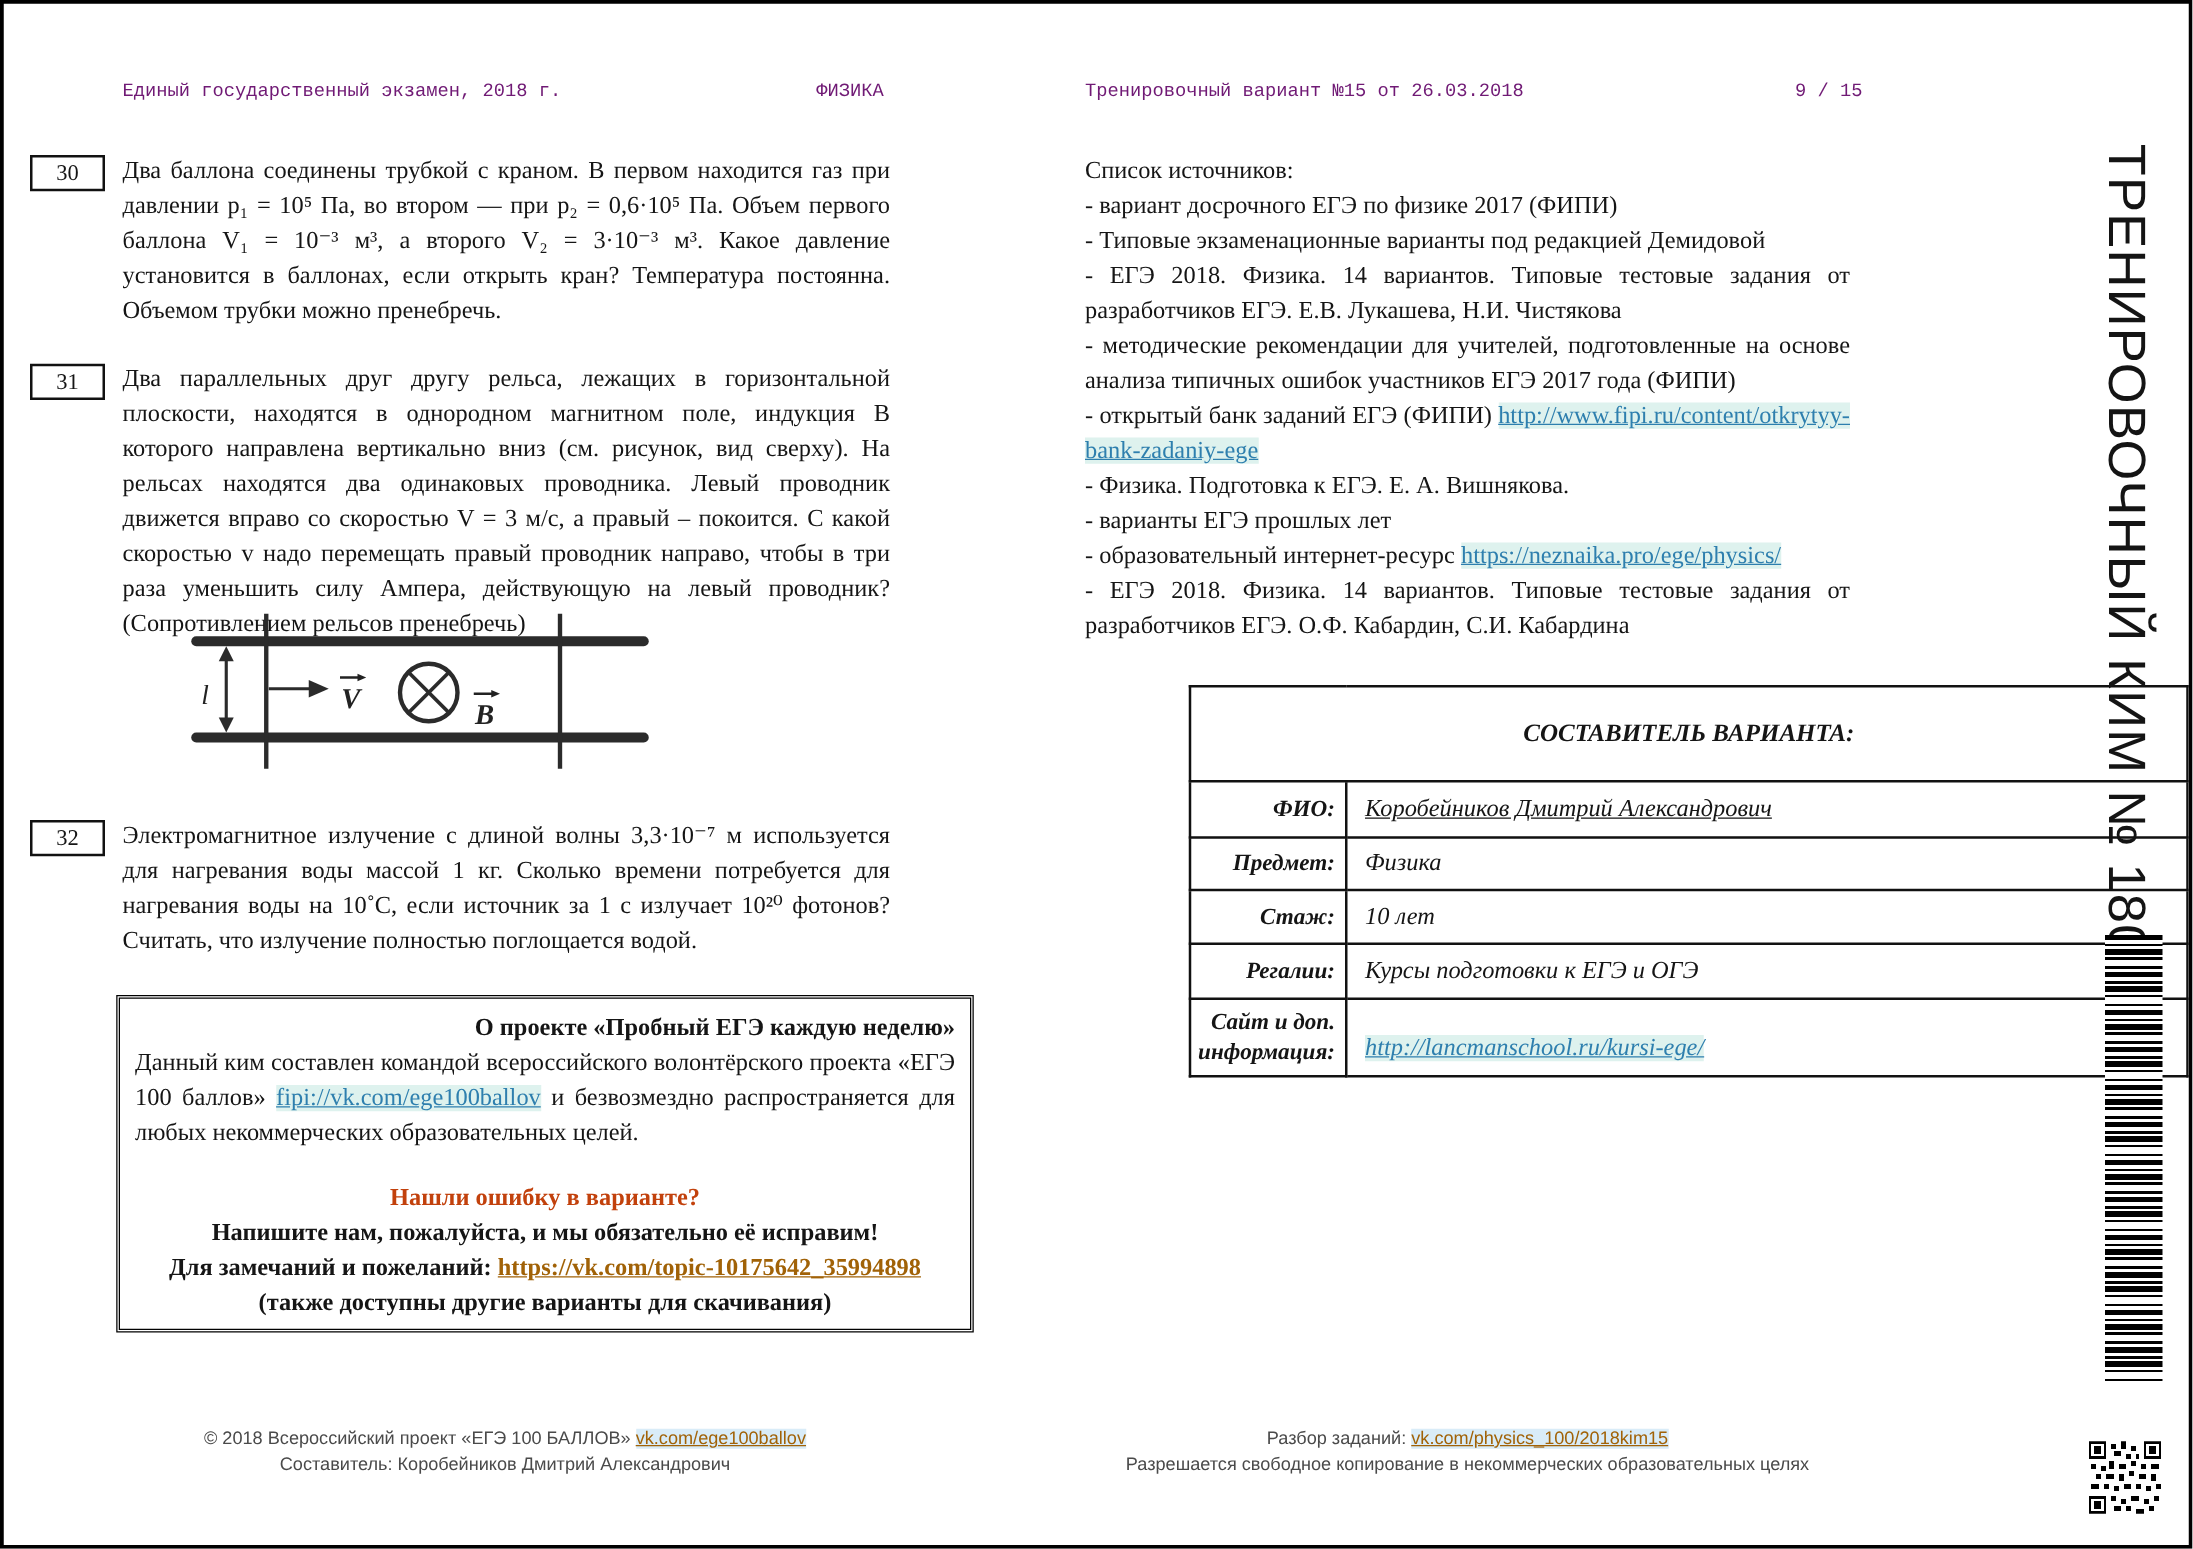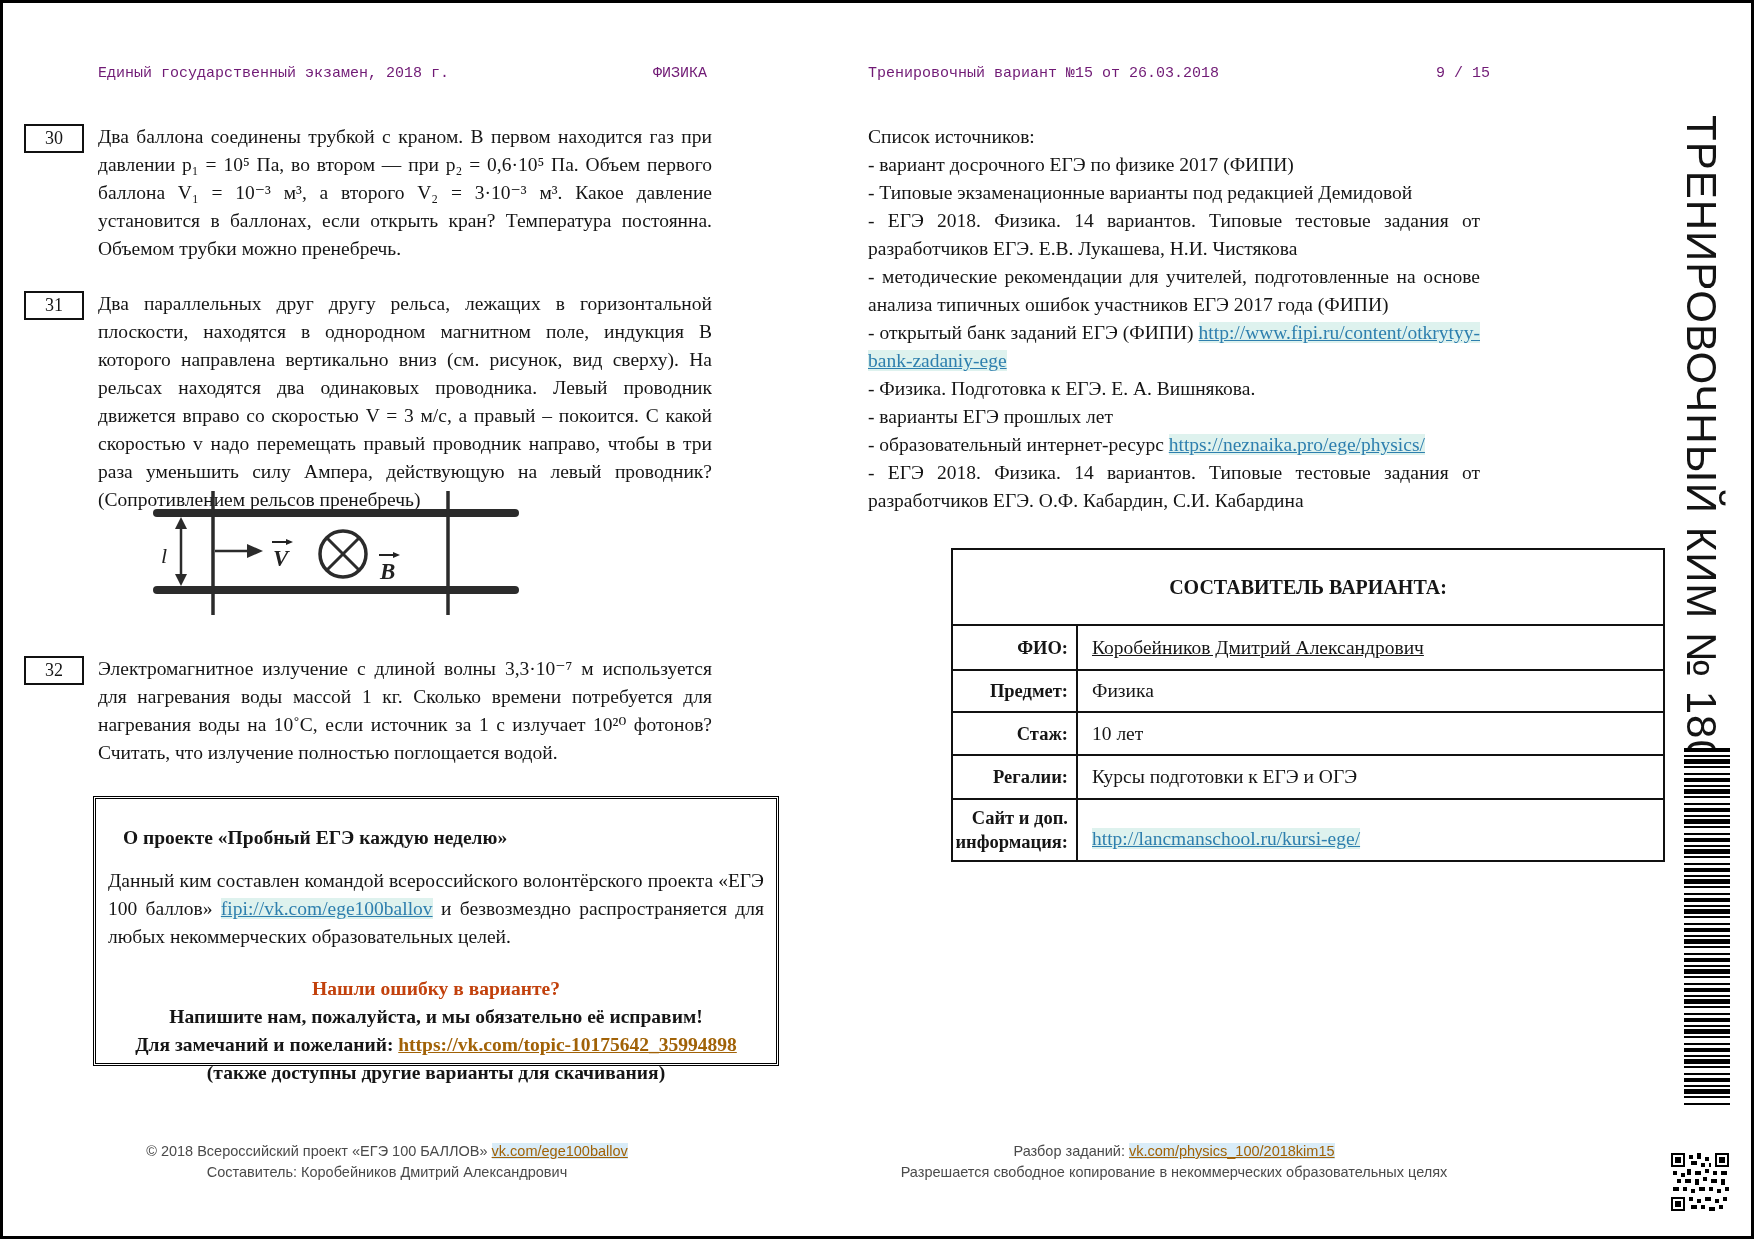--- a/index.html
+++ b/index.html
@@ -23,32 +23,32 @@
   .hl{background:#def2ee;color:#2e7fae;}
   .brk{word-break:break-all;}
   .u{text-decoration:underline;}
 
   
   .fig{position:absolute;left:140px;top:480px;}
 
   
   .pbox{position:absolute;left:90px;top:793px;width:686px;height:270px;box-sizing:border-box;
         border:3px double #000;padding:10px 12px;font-size:19.5px;line-height:28px;}
-  .pb-title{text-align:left;font-weight:bold;margin:15px;}
+  .pb-title{text-align:right;font-weight:bold;margin:0;}
   .pb-body{text-align:justify;margin:0;}
   .pb-err{color:#c2410c;font-weight:bold;text-align:center;margin:24px 0 0 0;}
   .pb-c{font-weight:bold;text-align:center;margin:0;}
 
   
   .sources{position:absolute;left:865px;top:120px;width:612px;font-size:19.5px;line-height:28px;}
   .src-item{text-align:justify;}
 
   
   .twrap{position:absolute;left:948px;top:545px;}
-  table.ctable{border-collapse:collapse;width:714px;table-layout:fixed;}
+  table.ctable{border-collapse:collapse;width:800px;table-layout:fixed;font-style:italic;}
   .ctable th,.ctable td{border:2px solid #111;padding:0;}
   .ctable th{height:74px;font-size:20px;font-weight:bold;text-align:center;vertical-align:middle;}
   .ctable td.lab{width:121px;text-align:right;font-weight:bold;font-size:18.5px;
                  padding-right:8px;vertical-align:middle;line-height:24px;}
   .ctable td.val{text-align:left;font-size:19.5px;padding-left:14px;vertical-align:middle;}
   .ctable td.valb{vertical-align:bottom;padding-bottom:10px;}
 
   
   .kim{position:absolute;left:1722px;top:112px;transform-origin:0 0;transform:rotate(90deg);
        white-space:nowrap;font-family:"Liberation Sans",sans-serif;font-size:42px;
@@ -211,21 +211,21 @@
         <rect x="17" y="22" width="3" height="2"></rect>
       <rect x="22" y="23" width="2" height="2"></rect>
         <rect x="26" y="22" width="2" height="2"></rect>
       <rect x="10" y="26" width="3" height="2"></rect>
         <rect x="15" y="26" width="2" height="2"></rect>
         <rect x="19" y="27" width="3" height="2"></rect>
       <rect x="24" y="26" width="2" height="2"></rect>
     </g>
   </svg>
 
-  <div class="foot" style="left:78px;">
+  <div class="foot" style="left:95px;">
     <div><span>© 2018 Всероссийский проект «ЕГЭ 100 БАЛЛОВ» </span><a class="lnk" style="background:#d9ecf8;">vk.com/ege100ballov</a></div>
     <div>Составитель: Коробейников Дмитрий Александрович</div>
   </div>
   <div class="foot" style="left:865px;">
     <div><span>Разбор заданий: </span><a class="lnk" style="background:#d9ecf8;">vk.com/physics_100/2018kim15</a></div>
     <div>Разрешается свободное копирование в некоммерческих образовательных целях</div>
   </div>
 
 </div>
 

